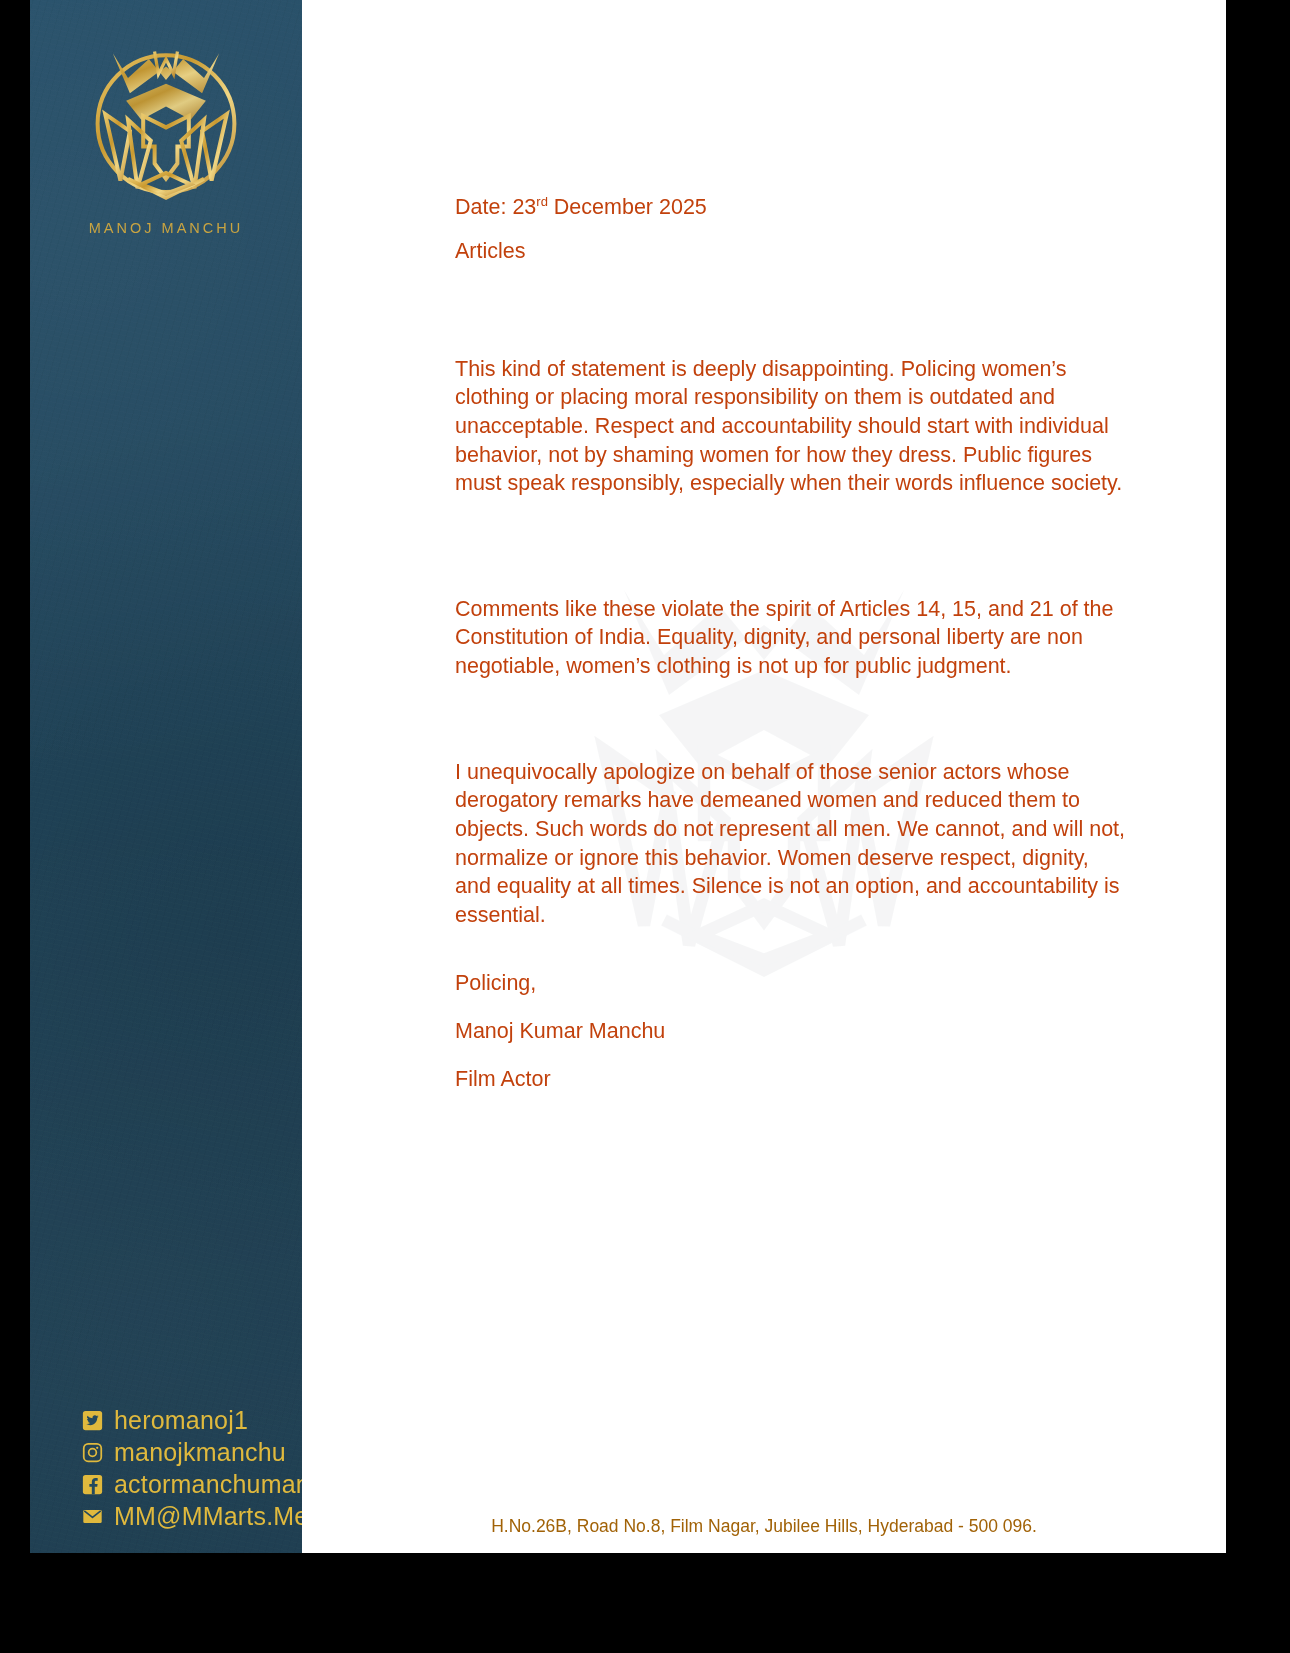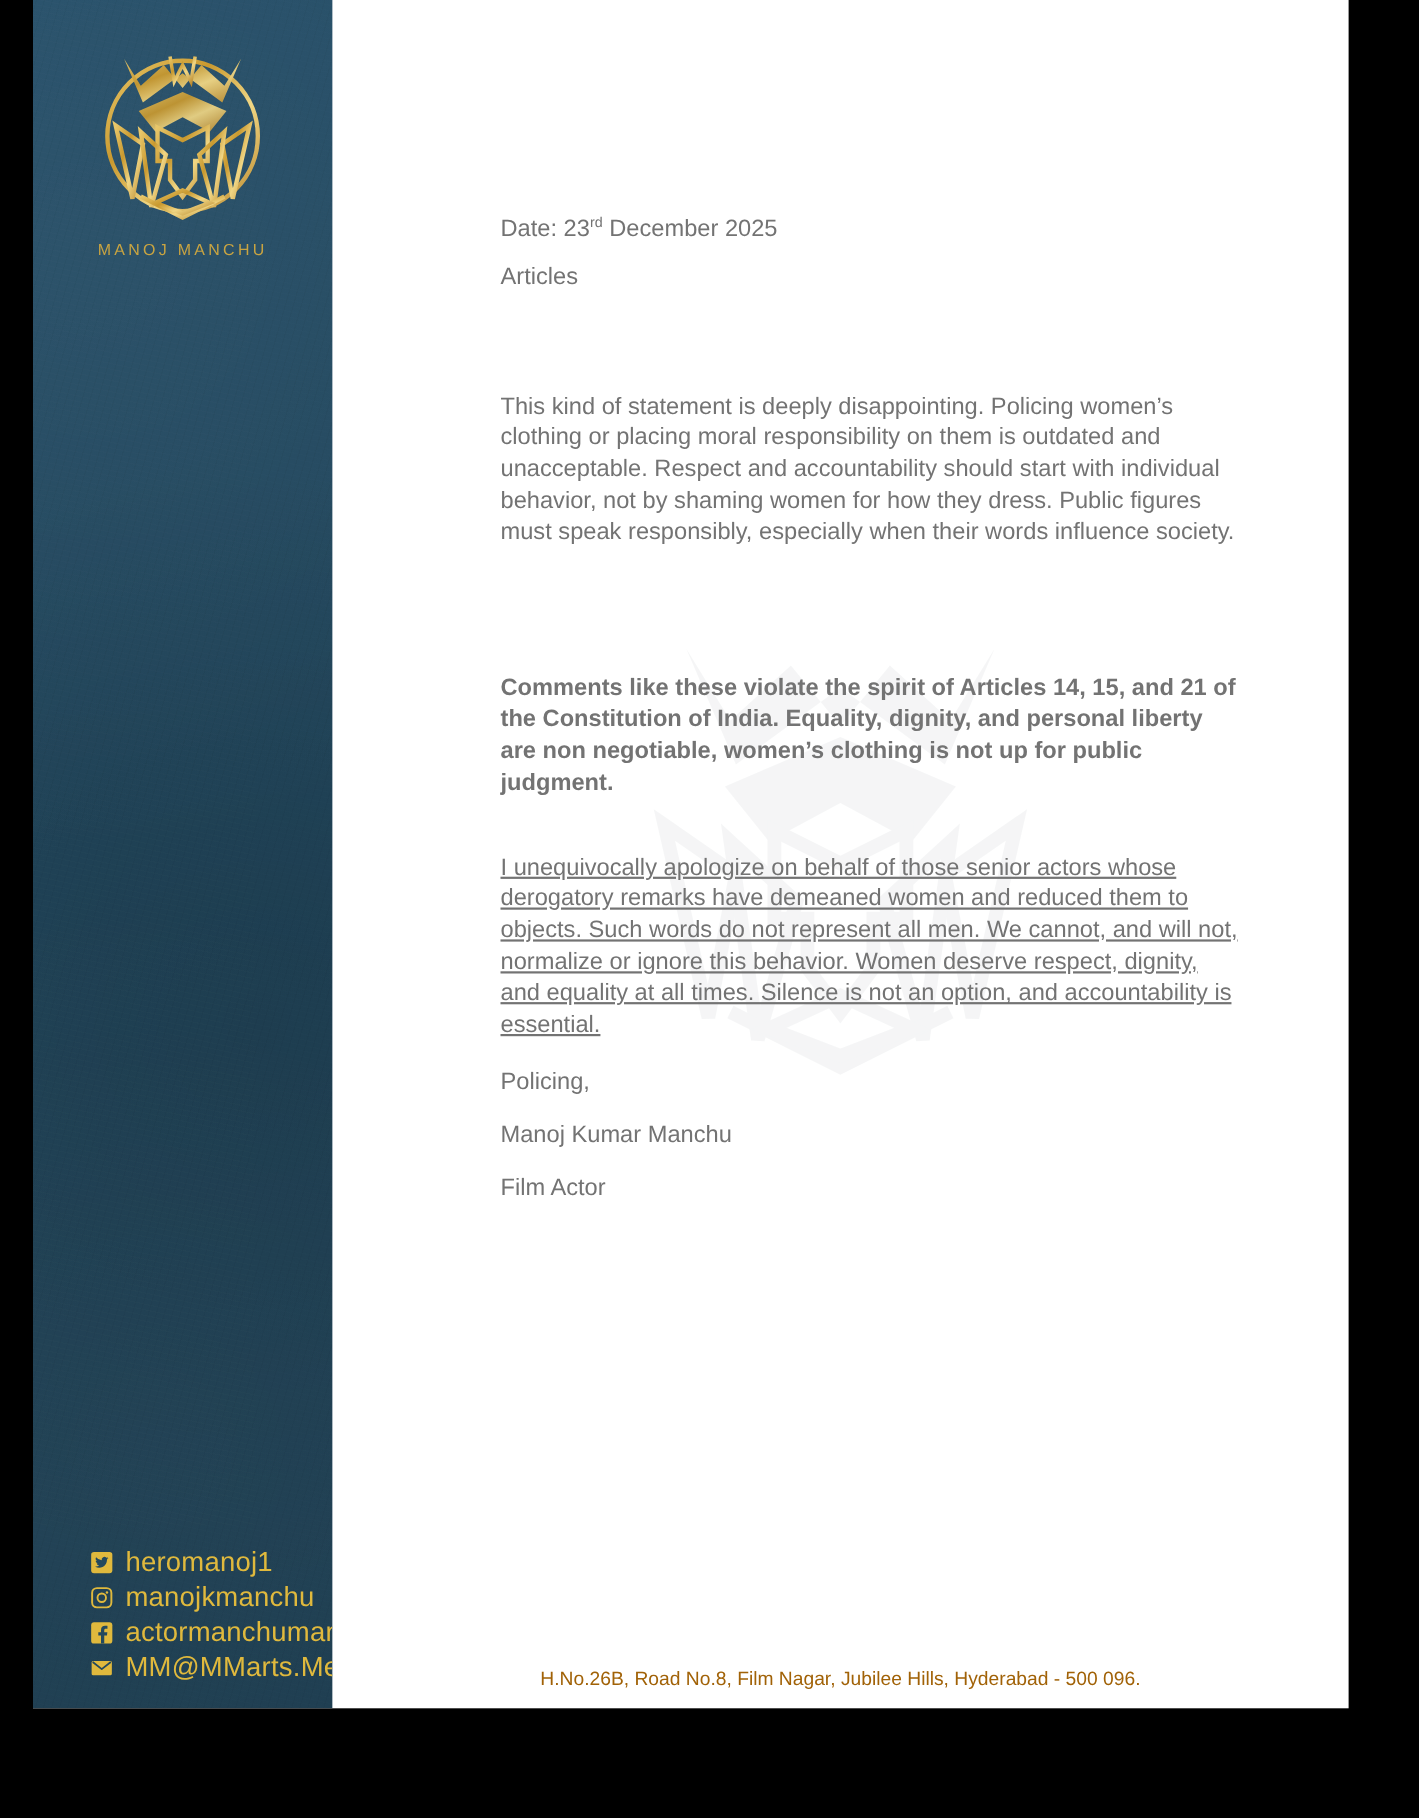--- a/index.html
+++ b/index.html
@@ -77,30 +77,30 @@
     pointer-events:none;
   }
   .letter{
     position:absolute;
     left:153px; top:0;
     width:672px;
   }
   .doc-text{
     font-size:21.5px;
     line-height:28.7px;
-    color:#737373;
+    color:#c2410c;
     font-family:"Liberation Sans", sans-serif;
   }
   .date-line{ position:absolute; top:188px; left:0; white-space:nowrap; }
   .date-line sup{ font-size:13px; vertical-align:super; }
   .city-line{ position:absolute; top:237px; left:0; }
   .para{ position:absolute; left:0; width:672px; }
   .p1{ top:333px; }
-  .p2{ top:589px;font-weight:bold; }
-  .p3{ top:752px;text-decoration:underline; }
+  .p2{ top:573px; }
+  .p3{ top:736px; }
   .sig-1{ position:absolute; top:969px; left:0; }
   .sig-2{ position:absolute; top:1017px; left:0; }
   .sig-3{ position:absolute; top:1065px; left:0; }
   .footer-address{
     position:absolute;
     left:0; right:0; bottom:16px;
     text-align:center;
     font-size:17.5px;
     color:#a16207;
     font-family:"Liberation Sans", sans-serif;

